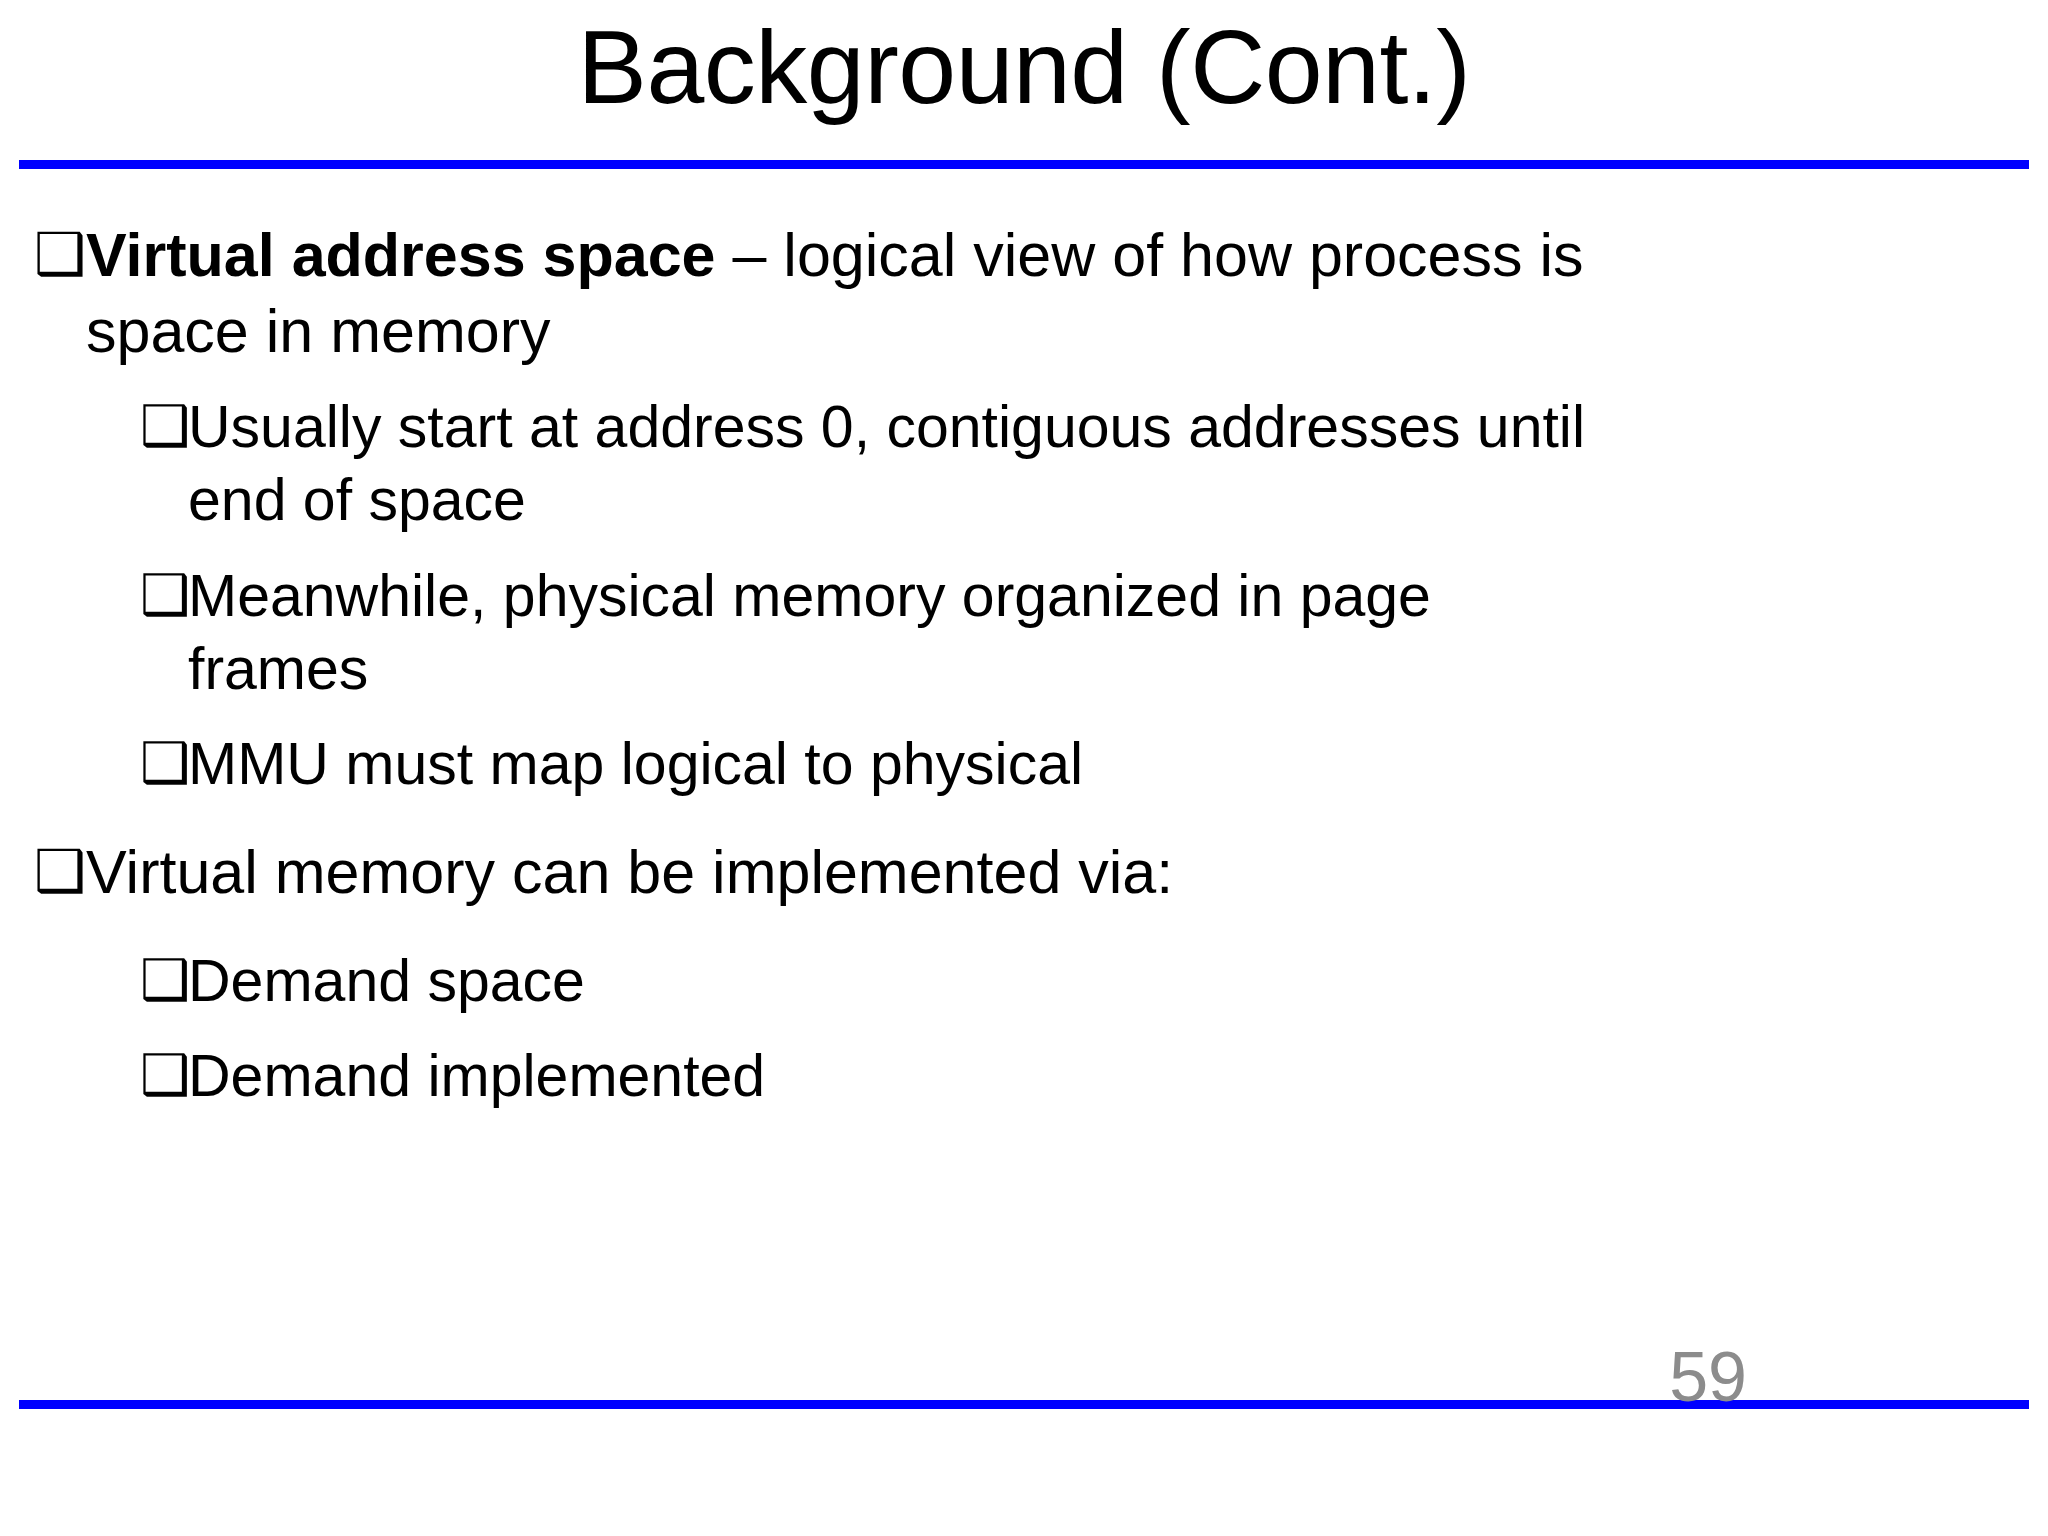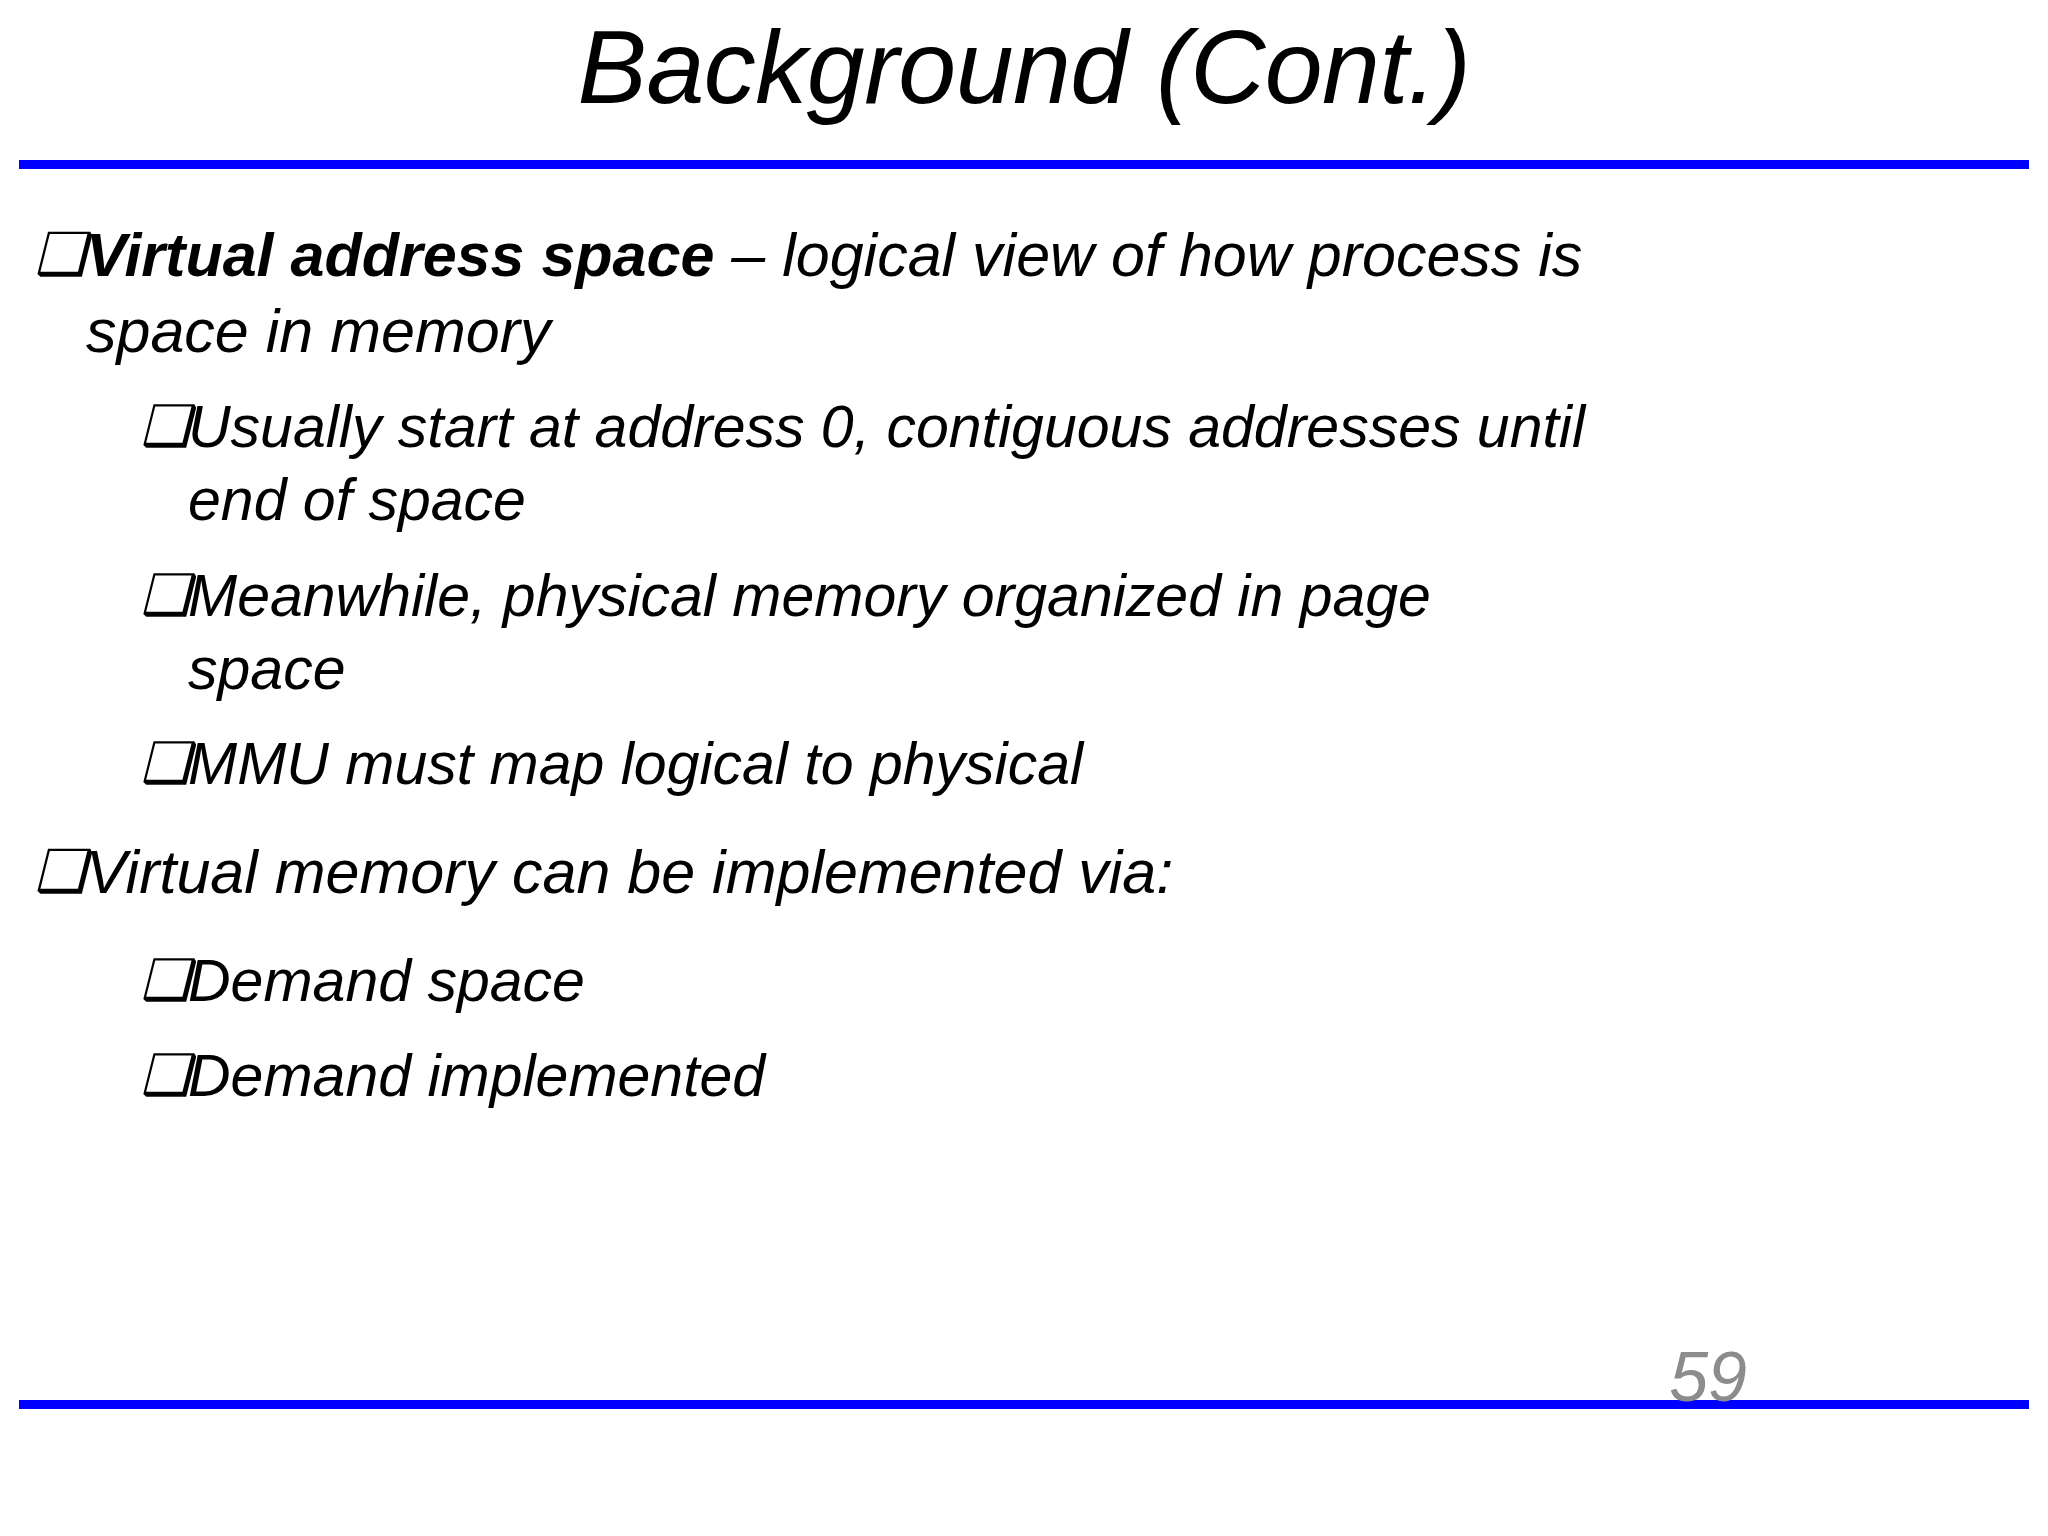--- a/index.html
+++ b/index.html
@@ -15,21 +15,20 @@
     font-family: "Liberation Sans", sans-serif;
     color: #000000;
   }
 
   .slide {
     position: relative;
     width: 1829px;
     height: 1536px;
     background: #ffffff;
     box-sizing: border-box;
-    font-style: italic;
   }
 
   
   .slide-title {
     position: absolute;
     left: 0;
     top: 8px;
     width: 2048px;
     text-align: center;
     font-family: "Liberation Sans", sans-serif;
@@ -155,21 +154,21 @@
         <span class="lastline">end of space</span>
       </span>
     </div>
 
     <div class="spacer-sm"></div>
 
     <div class="bullet-row lvl2">
       <span class="marker">❑</span>
       <span class="text justify">
         <span>Meanwhile, physical memory organized in page</span>
-        <span class="lastline">space</span>
+        <span class="lastline">frames</span>
       </span>
     </div>
 
     <div class="spacer-sm"></div>
 
     <div class="bullet-row lvl2">
       <span class="marker">❑</span>
       <span class="text">MMU must map logical to physical</span>
     </div>
 

